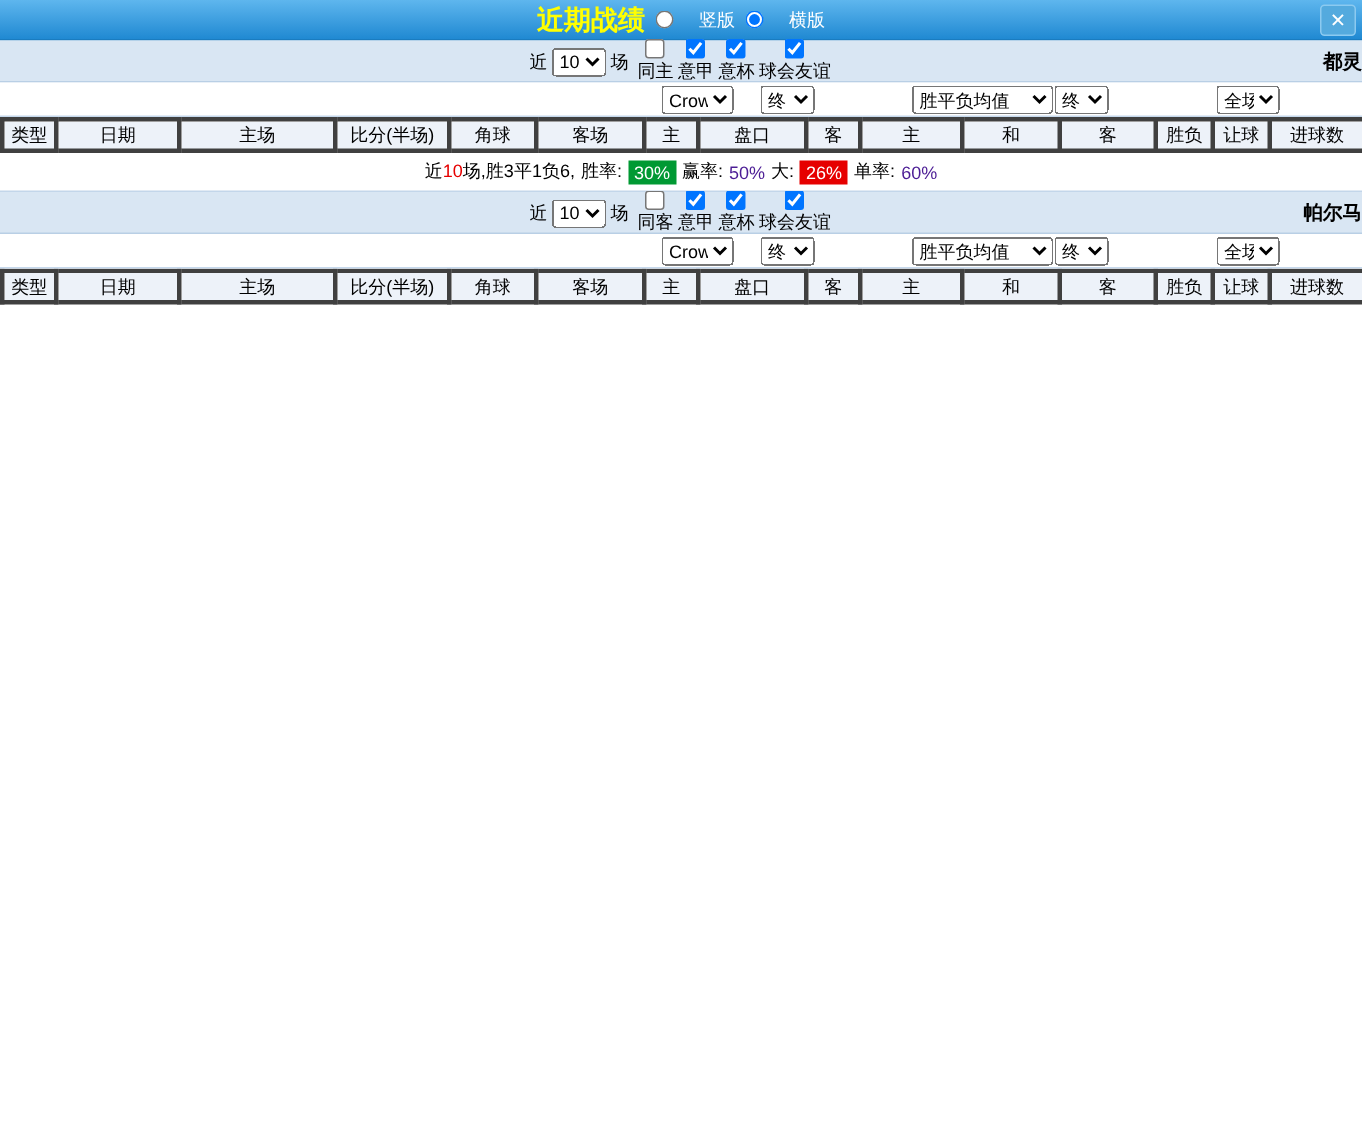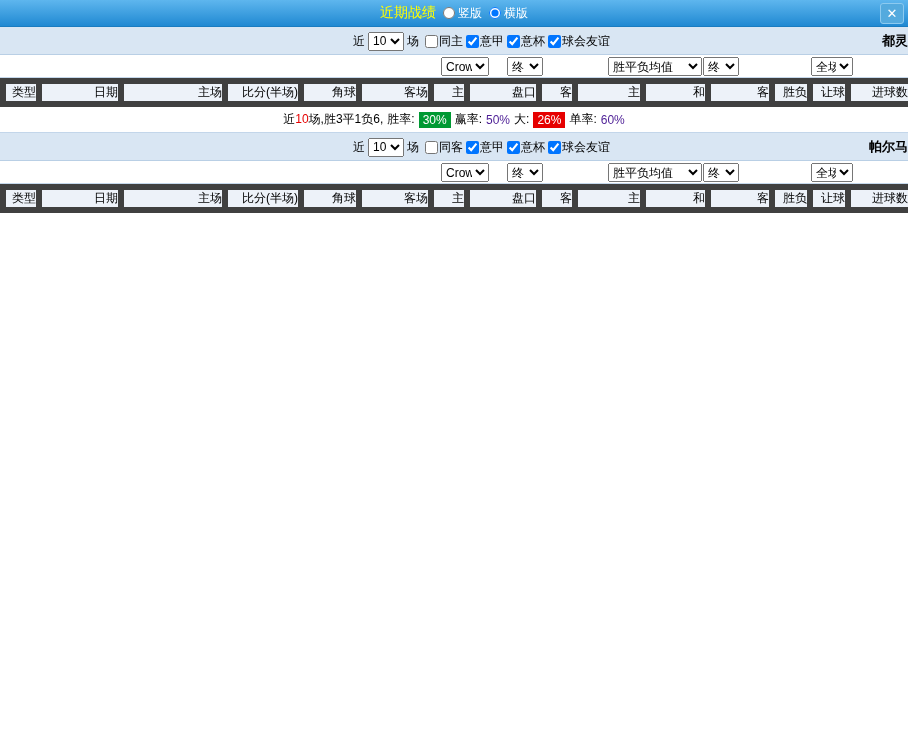--- a/index.html
+++ b/index.html
@@ -2,46 +2,46 @@
 <html><head>
 <meta charset="utf-8">
 <style>
   * { box-sizing: border-box; margin: 0; padding: 0; }
   body { font-family: "Liberation Sans", "DejaVu Sans", sans-serif; background: #fff; }
   .app { width: 908px; height: 749px; overflow: hidden; background: #fff; position: relative; }
 
   
   .topbar { height: 27px; background: linear-gradient(#5eb6ee, #2089d2); display: flex; align-items: center; justify-content: center; position: relative; border-bottom: 1px solid #1a7cc0; }
   .topbar-center { display: flex; align-items: center; gap: 7px; }
-  .panel-title { color: #ffff00; font-weight: normal; font-size: 14px; }
-  .radio-opt { display: inline-flex; align-items: center; gap: 3px; color: #ffffff; font-size: 12px; cursor: pointer; }
+  .panel-title { color: #ffff00; font-weight: bold; font-size: 18px; }
+  .radio-opt { display: inline-flex; align-items: center; gap: 17px; color: #ffffff; font-size: 12px; cursor: pointer; }
   .radio-opt input { width: 12px; height: 12px; margin: 0; }
   .close-btn { position: absolute; right: 4px; top: 3px; width: 24px; height: 21px; background: #54aade; border: 1px solid #8ccaf0; border-radius: 3px; color: #fff; font-weight: bold; font-size: 13px; text-align: center; line-height: 19px; cursor: pointer; }
 
   
   .section-header { height: 28px; background: #d9e6f3; border-bottom: 1px solid #b9cfe5; position: relative; display: flex; align-items: center; justify-content: flex-end; }
   .team-name { font-weight: bold; font-size: 13px; color: #000; margin-left: 8px; }
   .header-controls { position: absolute; left: 353px; top: 0; height: 28px; display: flex; align-items: center; gap: 3px; font-size: 12px; color: #000; }
   .header-controls select { font-size: 12px; height: 19px; }
   .cb-group { display: inline-flex; align-items: center; }
-  .cb { display: inline-flex; align-items: center; margin-left: 3px; cursor: pointer; font-size: 12px; }
+  .cb { display: inline-flex; align-items: center; margin-left: 3px; cursor: pointer; font-size: 12px; flex-direction: column; }
   .cb input { width: 13px; height: 13px; margin: 0 1px 0 0; }
 
   
   .filter-row { height: 23px; background: #fff; position: relative; border-bottom: 1px solid #c5d8ec; }
   .filter-row select { position: absolute; top: 2px; height: 19px; font-size: 12px; }
   .f-bookmaker { left: 441px; width: 48px; }
   .f-time1 { left: 507px; width: 36px; }
   .f-view { left: 608px; width: 94px; }
   .f-time2 { left: 703px; width: 36px; }
   .f-scope { left: 811px; width: 42px; }
 
   
   table.results { width: 908px; border-collapse: collapse; table-layout: fixed; font-size: 12px; }
-  table.results th { background: #edf2f9; border: 6px solid #404040; height: 21px; font-weight: normal; color: #000; text-align: right; overflow: hidden; white-space: nowrap; }
+  table.results th { background: #edf2f9; border: 3px solid #404040; height: 21px; font-weight: normal; color: #000; text-align: center; overflow: hidden; white-space: nowrap; }
   .c-red { color: #e60000; }
   .c-blue { color: #4c1d95; }
 
   
   .summary-row { height: 26px; border-bottom: 1px solid #c3d6ea; display: flex; align-items: center; justify-content: center; gap: 4px; font-size: 12px; color: #000; background: #fff; }
   .rate-green { background: #009933; color: #fff; padding: 1px 4px; }
   .rate-red { background: #e60000; color: #fff; padding: 1px 4px; }
 </style>
 </head>
 <body>

